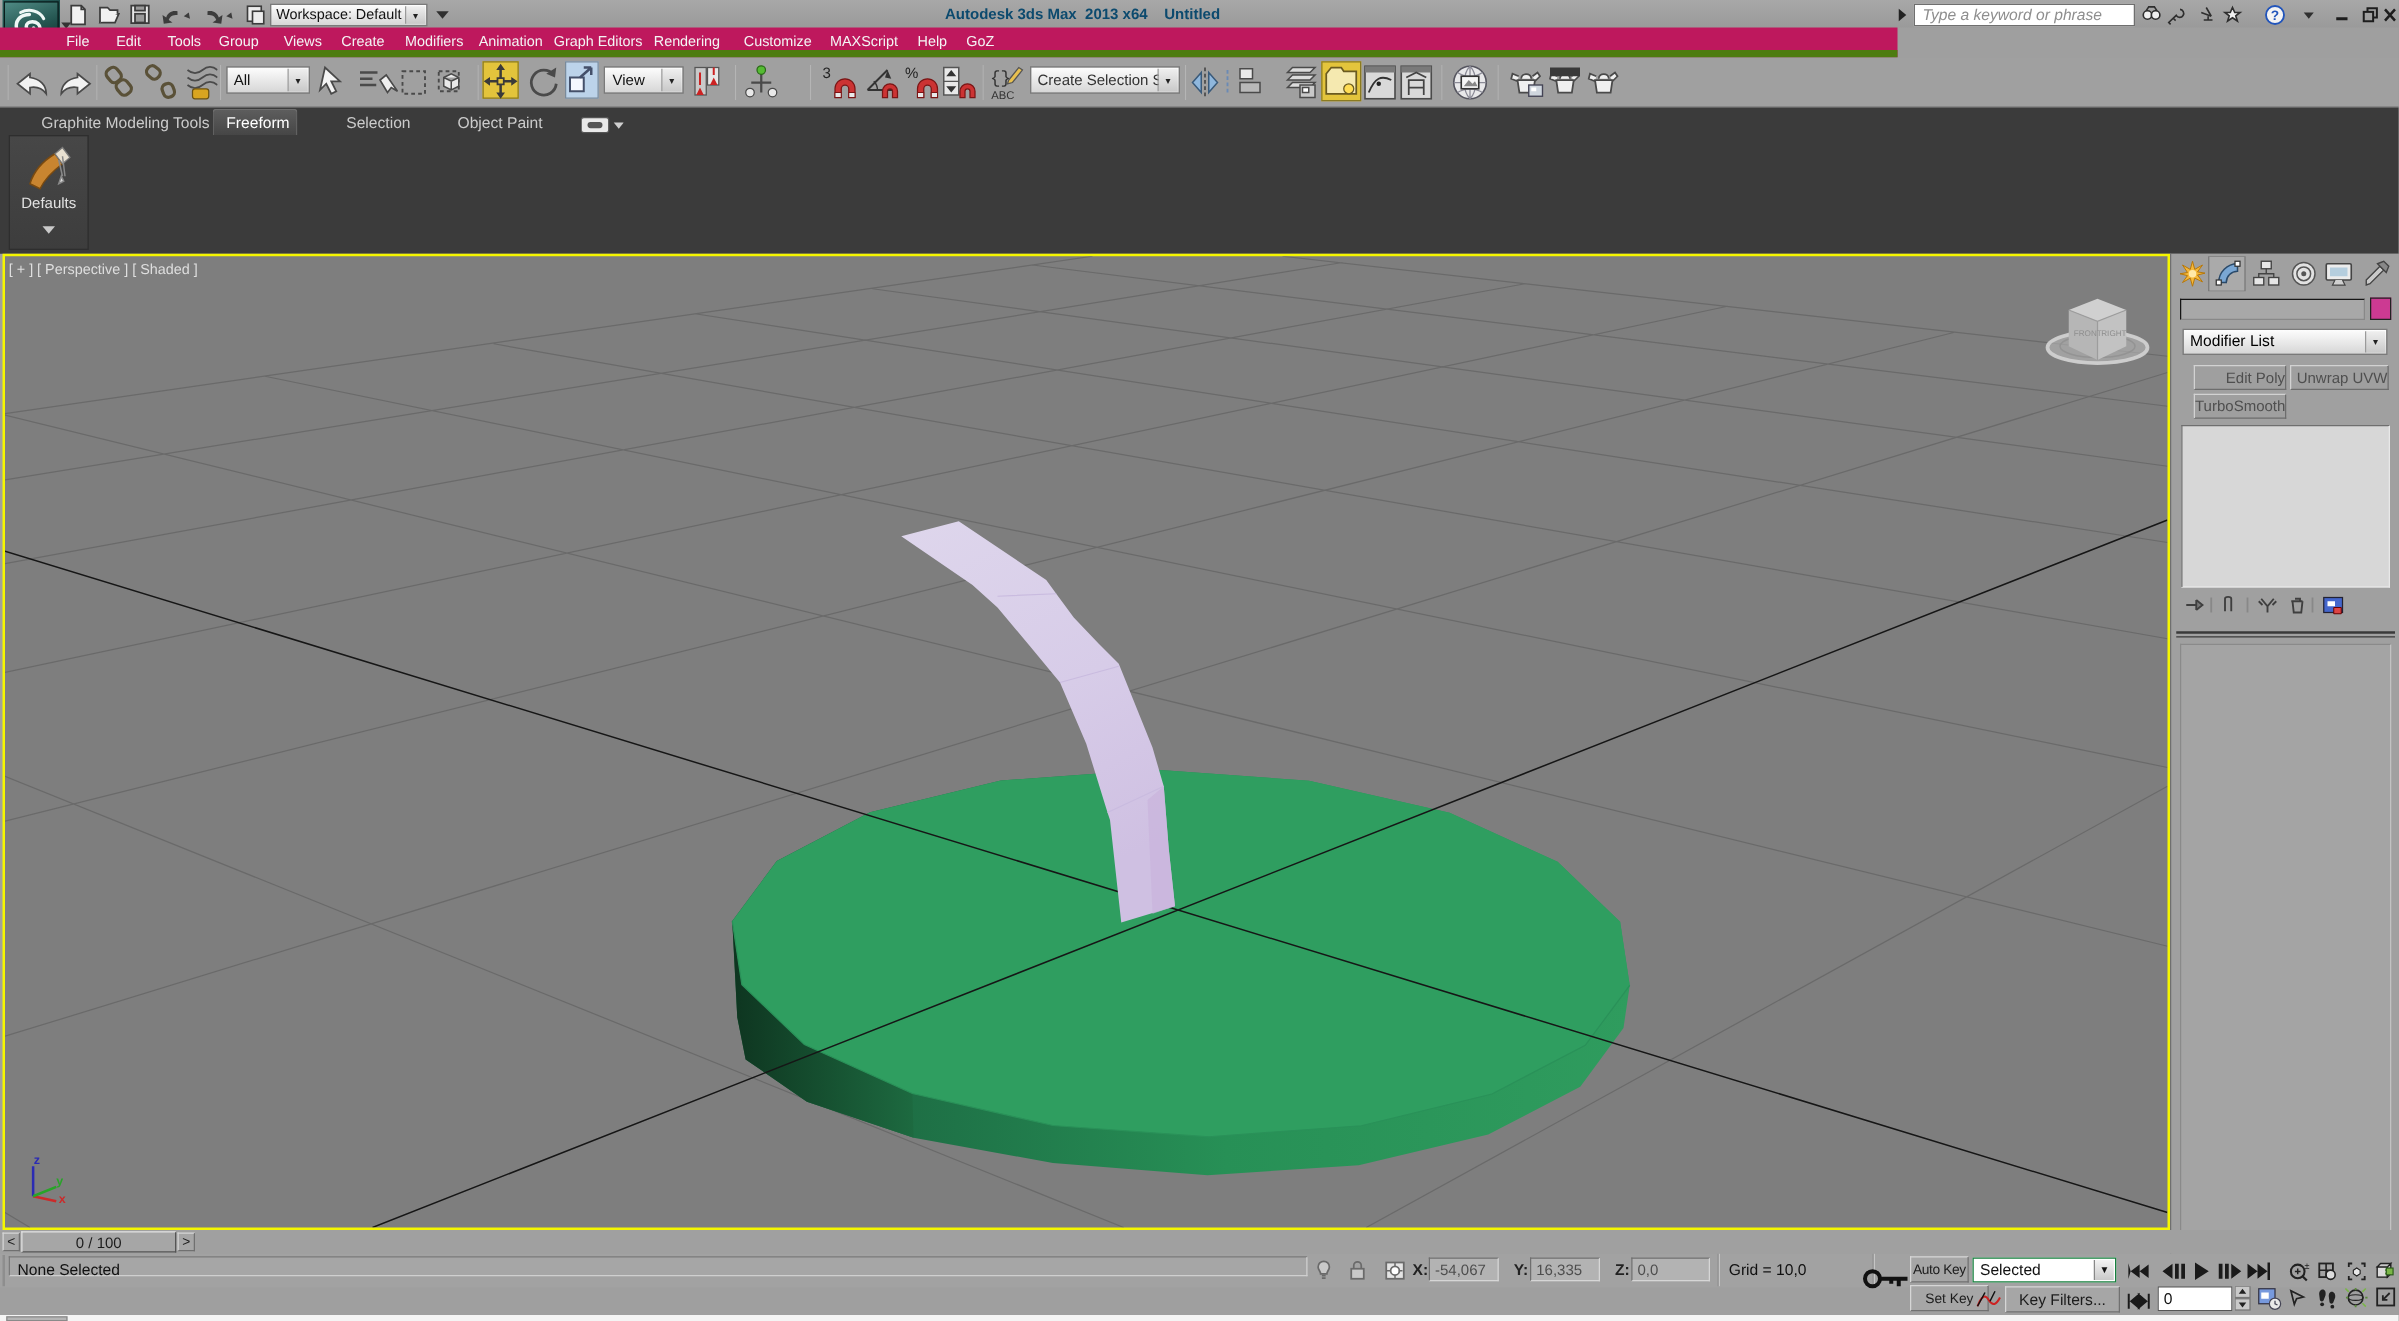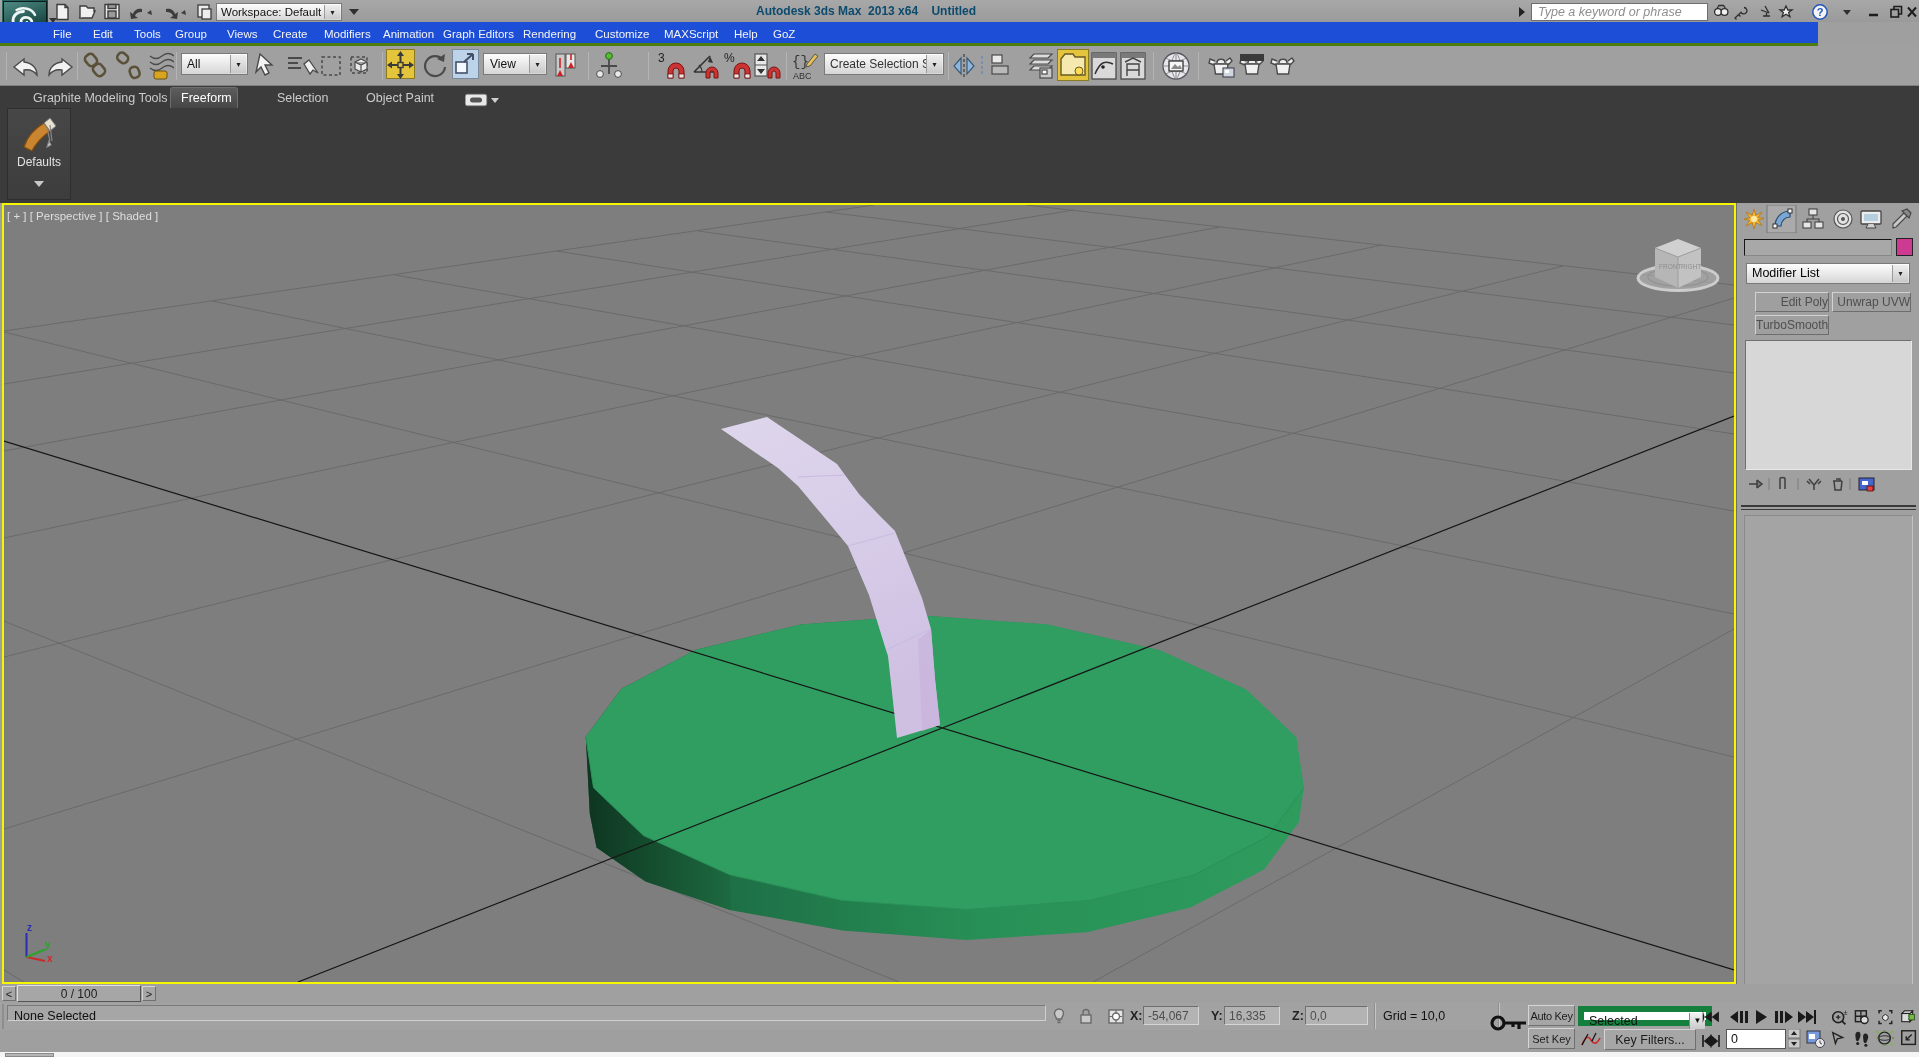--- a/index.html
+++ b/index.html
@@ -1,19 +1,19 @@
 <!DOCTYPE html>
 <html><head><meta charset="utf-8"><style>
 *{margin:0;padding:0;box-sizing:border-box}
 html,body{width:1919px;height:1057px;overflow:hidden;font-family:"Liberation Sans",sans-serif;background:#a0a0a0}
 .abs{position:absolute}
 #app{position:relative;width:1919px;height:1057px;background:#9f9f9f}
 
 #titlebar{position:absolute;left:0;top:0;width:1919px;height:22px;background:linear-gradient(#a8a8a8,#9a9a9a)}
-#menubar{position:absolute;left:0;top:22px;width:1818px;height:24px;background:#1d4ed8;border-bottom:3px solid #4d7c0f}
+#menubar{position:absolute;left:0;top:22px;width:1518px;height:24px;background:#be185d;border-bottom:6px solid #4d7c0f}
 .menuitem{position:absolute;top:6px;color:#f4f4f4;font-size:11.5px}
 #toolbar{position:absolute;left:0;top:46px;width:1919px;height:40px;background:#a0a0a0;border-bottom:1px solid #7f7f7f}
 .tbtn{position:absolute;top:4px;height:32px}
 .sep{position:absolute;top:6px;width:1px;height:28px;background:#8b8b8b;border-right:1px solid #b5b5b5}
 .combo{position:absolute;background:linear-gradient(#fdfdfd,#d6d6d6);border:1px solid #7a7a7a;font-size:12px;color:#111}
 .combo .arr{position:absolute;right:1px;top:1px;bottom:1px;width:16px;background:linear-gradient(#efefef,#c9c9c9);border-left:1px solid #9a9a9a;text-align:center;color:#222;font-size:8px;line-height:20px}
 
 #ribbon{position:absolute;left:0;top:86px;width:1919px;height:117px;background:#3b3b3b}
 .rtab{position:absolute;top:2px;height:20px;color:#cbcbcb;font-size:12.5px;padding:3px 10px}
 .rtab.active{background:linear-gradient(#5d5d5d,#464646);color:#fff;border:1px solid #6e6e6e;border-bottom:none;border-radius:3px 3px 0 0;top:1px;height:21px}
@@ -423,22 +423,22 @@
 <div class="abs" style="left:1498px;top:0;width:2px;height:26px;background:#8e8e8e;border-right:1px solid #c5c5c5"></div>
 </div>
     <div id="bottomstrip">
       <div class="abs" style="left:5px;top:1px;width:49px;height:4px;background:#b5b5b5;border:1px solid #8a8a8a"></div>
     </div>
     <svg class="abs" style="left:1490px;top:1009px" width="38" height="36" viewBox="0 0 38 36">
 <circle cx="8" cy="14" r="6" fill="none" stroke="#111" stroke-width="3.2"></circle>
 <path d="M14 14h22m-7 0v6m-6-6v4" stroke="#111" stroke-width="3.2" fill="none"></path>
 </svg>
     <div class="abs btn" style="left:1528px;top:1005px;width:47px;height:21px;line-height:20px;font-size:11px;white-space:nowrap;letter-spacing:-0.3px">Auto Key</div>
-    <div class="abs btn" style="left:1528px;top:1028px;width:47px;height:21px;line-height:20px;font-size:11px;white-space:nowrap">Set Key</div>
-    <div class="abs" style="left:1578px;top:1006px;width:134px;height:20px;background:#fff;border:6px solid #15803d;font-size:12.5px;color:#111;padding:2px 0 0 5px">Selected
+    <div class="abs btn" style="left:1528px;top:1028px;width:63px;height:21px;line-height:20px;font-size:11px;white-space:nowrap">Set Key</div>
+    <div class="abs" style="left:1578px;top:1006px;width:115px;height:20px;background:#fff;border:1px solid #15803d;font-size:12.5px;color:#111;padding:2px 0 0 5px">Selected
 <span class="abs" style="right:1px;top:1px;width:16px;height:16px;background:linear-gradient(#f2f2f2,#c9c9c9);border-left:1px solid #888;text-align:center;font-size:8px;line-height:16px;color:#111">▼</span></div>
     <svg class="abs" style="left:1580px;top:1031px" width="22" height="18" viewBox="0 0 22 18">
 <path d="M2 14C5 6 8 4 11 9s6 4 9-2" fill="none" stroke="#cc2222" stroke-width="1.6"></path>
 <path d="M2 14L8 3m4 7l4-8" stroke="#111" stroke-width="1.2" fill="none"></path>
     </svg>
     <div class="abs btn" style="left:1604px;top:1029px;width:92px;height:21px;line-height:20px">Key Filters...</div>
     <svg class="abs" style="left:1700px;top:1007px" width="22" height="20" viewBox="0 0 22 20">
       <path d="M3 3v14l2-7zM5 10l8-6v12zM13 10l8-6v12z" fill="#1a1a1a" transform="scale(0.9) translate(0,1)"></path>
     </svg>
     <svg class="abs" style="left:1727px;top:1007px" width="22" height="20" viewBox="0 0 22 20">

